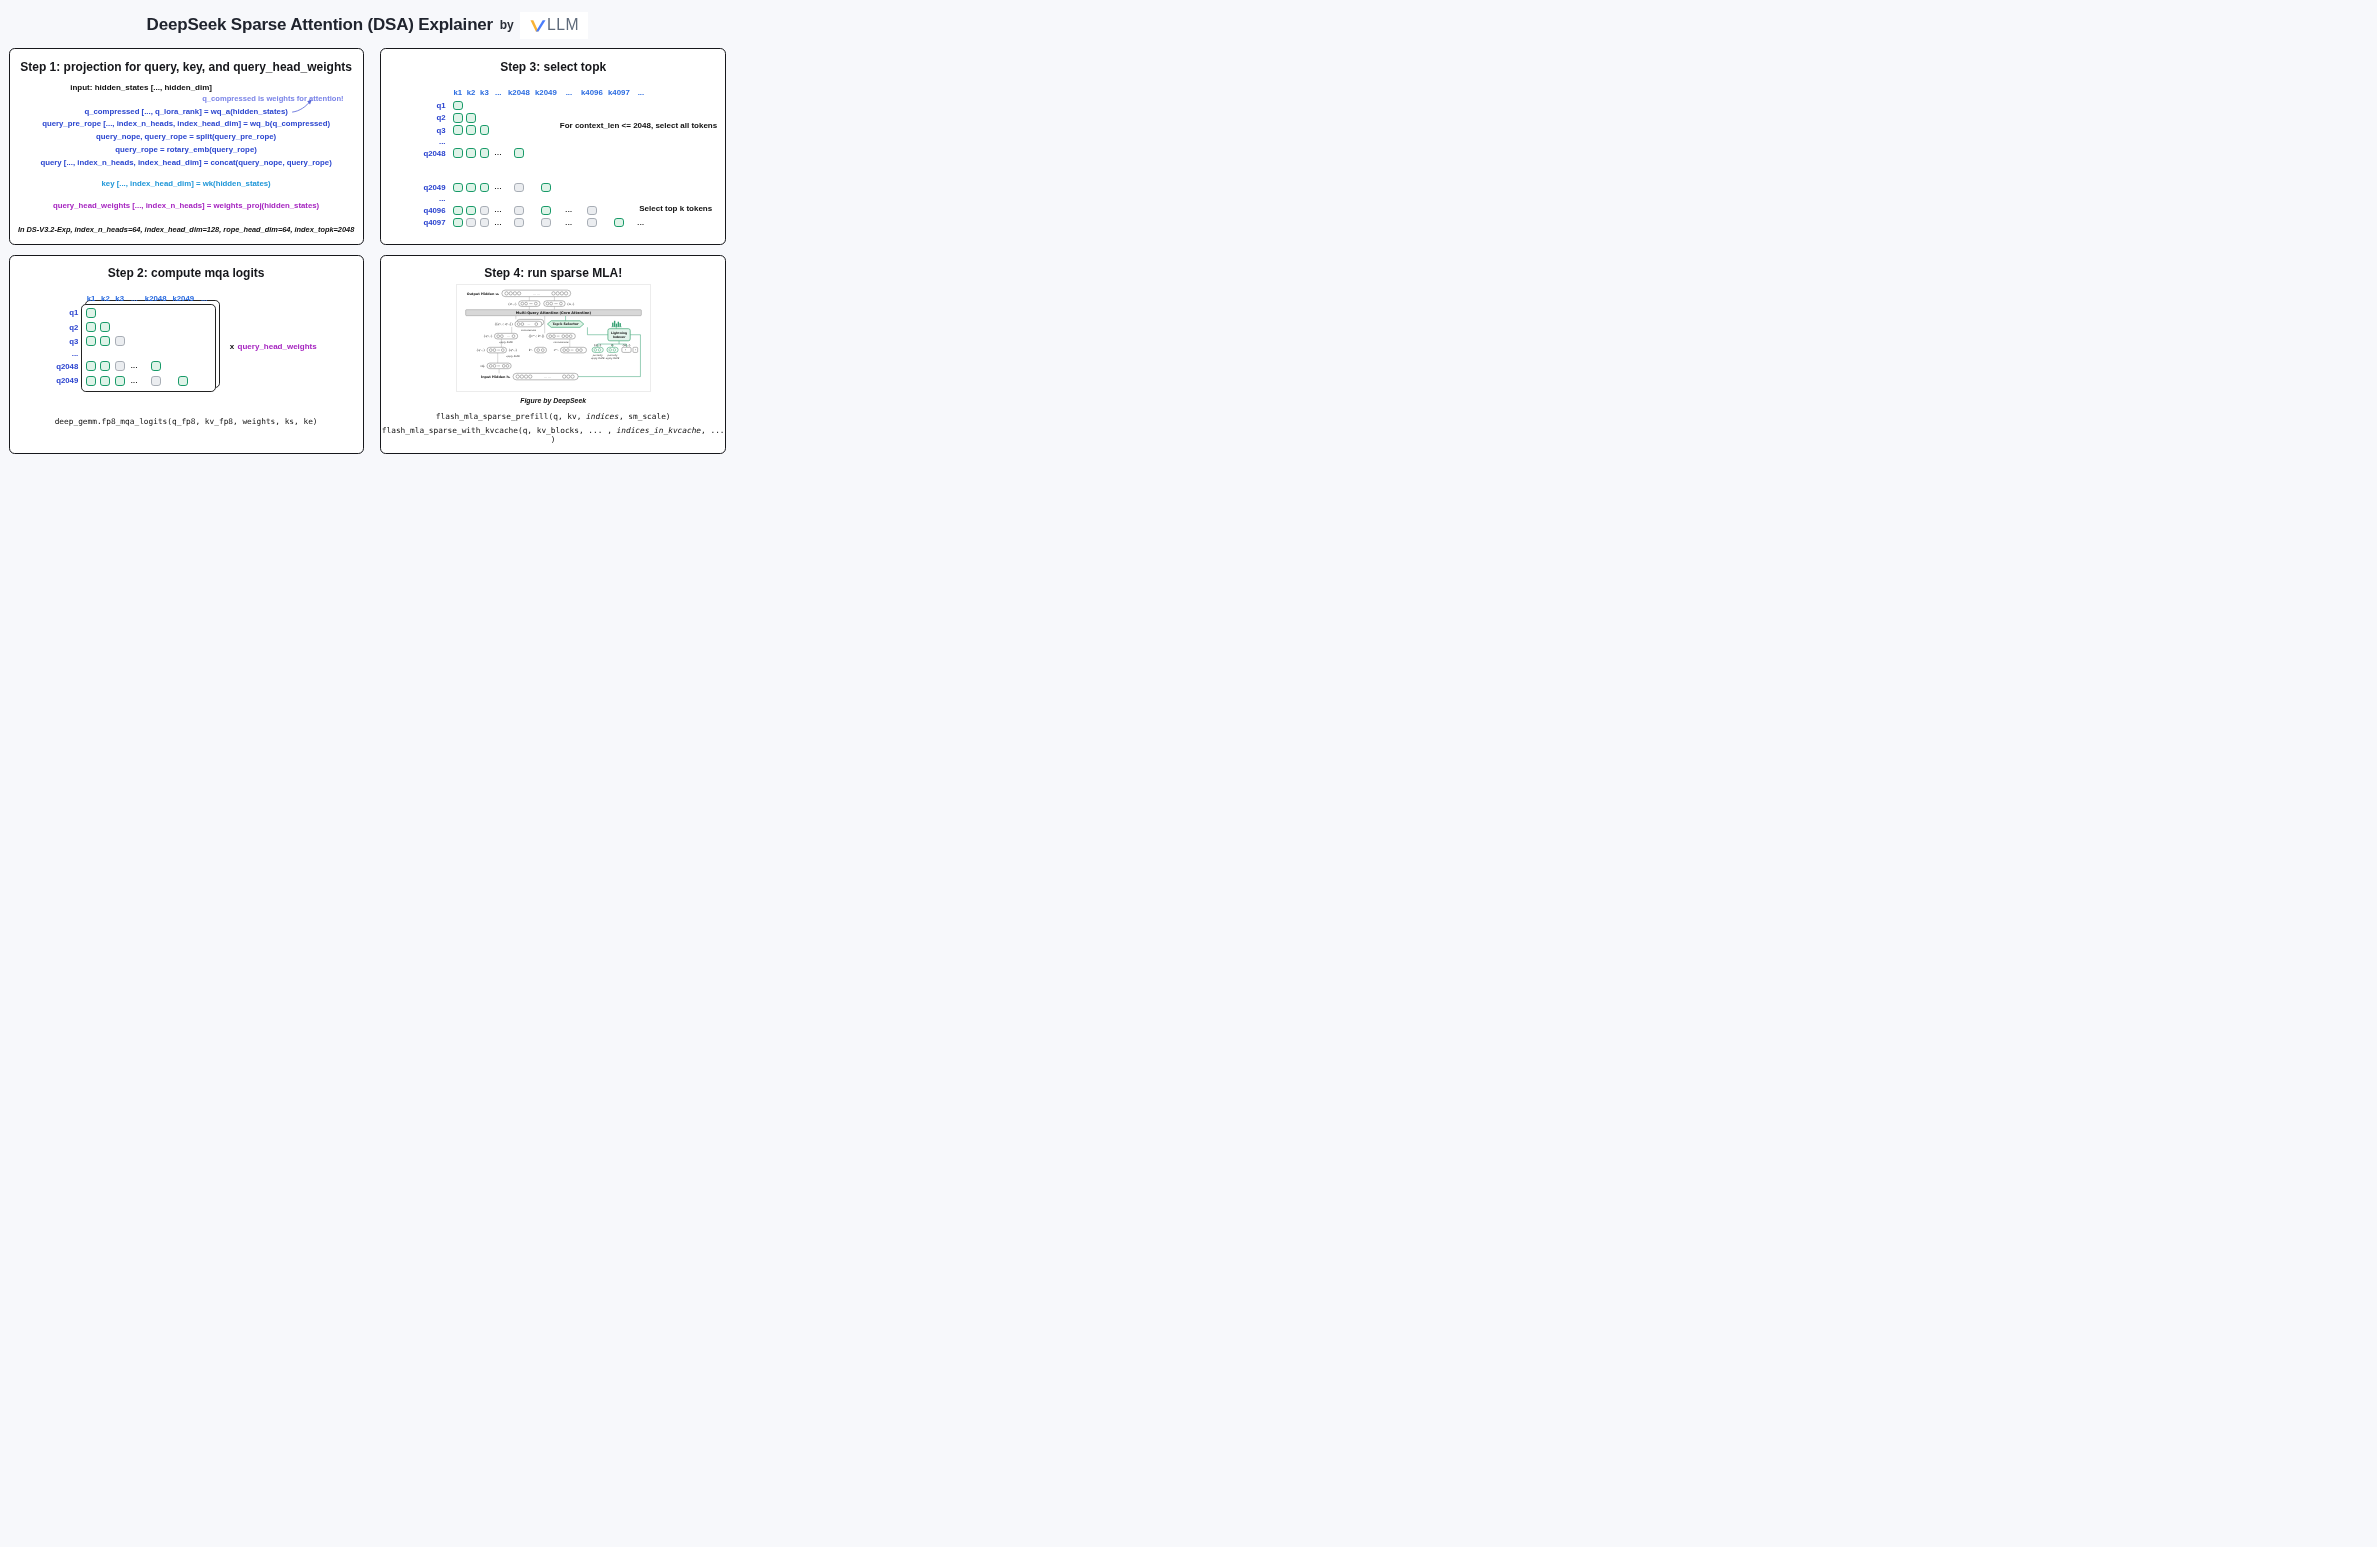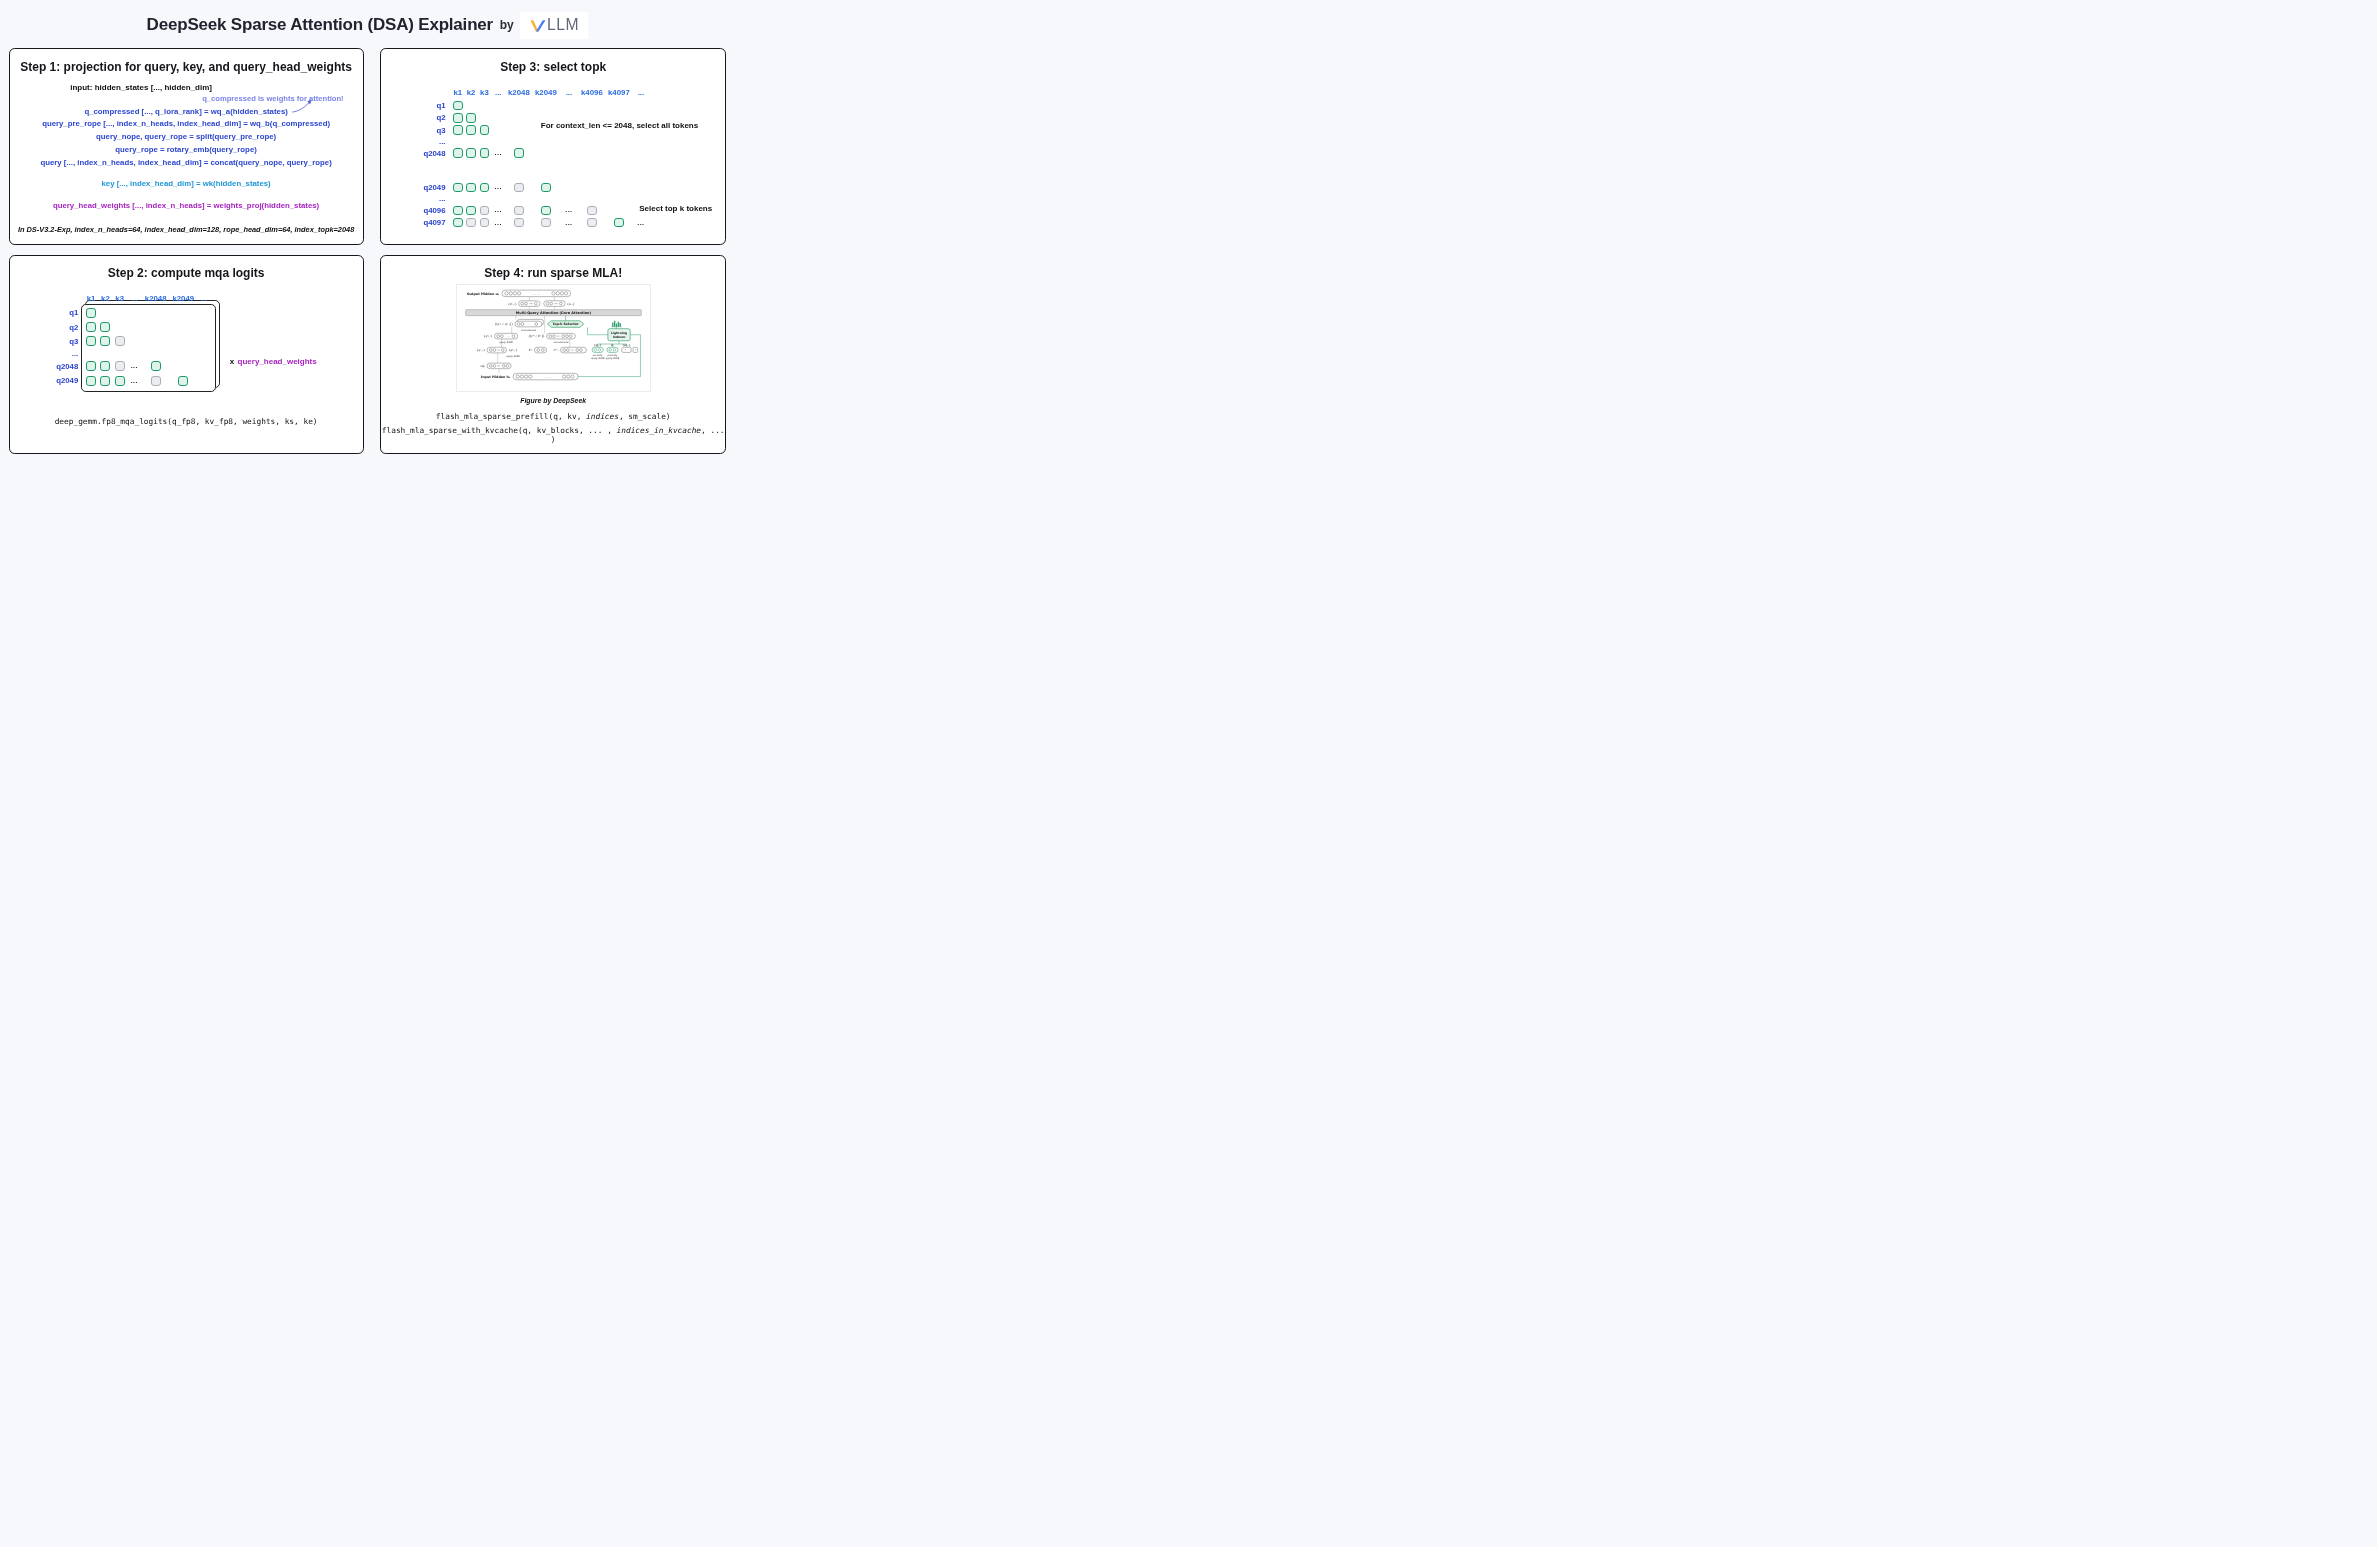--- a/index.html
+++ b/index.html
@@ -41,35 +41,35 @@
 
   
   .s2body{display:flex;justify-content:center;gap:12.4px;margin-top:11.4px}
   .g2wrap{position:relative;width:162px;height:102px}
   .g2 .grow{height:14.3px}
   .g2 .gdotsrow{height:10.5px}
   .g2 .sq{width:10px;height:10px}
   .g2back,.g2front{position:absolute;width:135px;height:88px;border:1.1px solid #222;border-radius:4.8px;background:#fff}
   .g2back{left:29.5px;top:8.6px;z-index:0}
   .g2front{left:26px;top:12.4px;z-index:1}
-  .mult{margin-top:66px;font-size:8px;font-weight:700;white-space:nowrap}
+  .mult{margin-top:51px;font-size:8px;font-weight:700;white-space:nowrap}
   .mult .x{color:#111}
   .mult .qhw{color:#a625c0;margin-left:3.3px}
   .code{font-family:"DejaVu Sans Mono","Liberation Mono",monospace;font-size:7.8px;text-align:center;color:#101010}
   .code em{font-style:italic}
   .s2code{margin-top:24px}
 
   
   .g3{margin:13.3px 0 0 40px}
   .g3 .grow{height:12.4px}
   .g3 .gdotsrow{height:10.5px}
   .g3 .gspacer{height:22px}
   .g3 .sq{width:9.5px;height:9.5px}
   .note{position:absolute;font-weight:700;font-size:8px;color:#101010;white-space:nowrap}
-  .n1{right:27px;top:72px}
+  .n1{right:8px;top:72px}
   .n2{right:13px;top:155px}
 
   
   .figwrap{text-align:center}
   .fig{display:block;margin:3.8px auto 0;background:#fff;border:0.5px solid #ececec}
   .fig text{font-family:"DejaVu Sans",sans-serif;fill:#141414}
   .fig .t7{font-size:7.2px;font-weight:600}
   .fig .t6{font-size:6.2px}
   .fig .t5{font-size:5.8px}
   .fig .ti{font-size:5.2px;font-style:italic;fill:#333}

